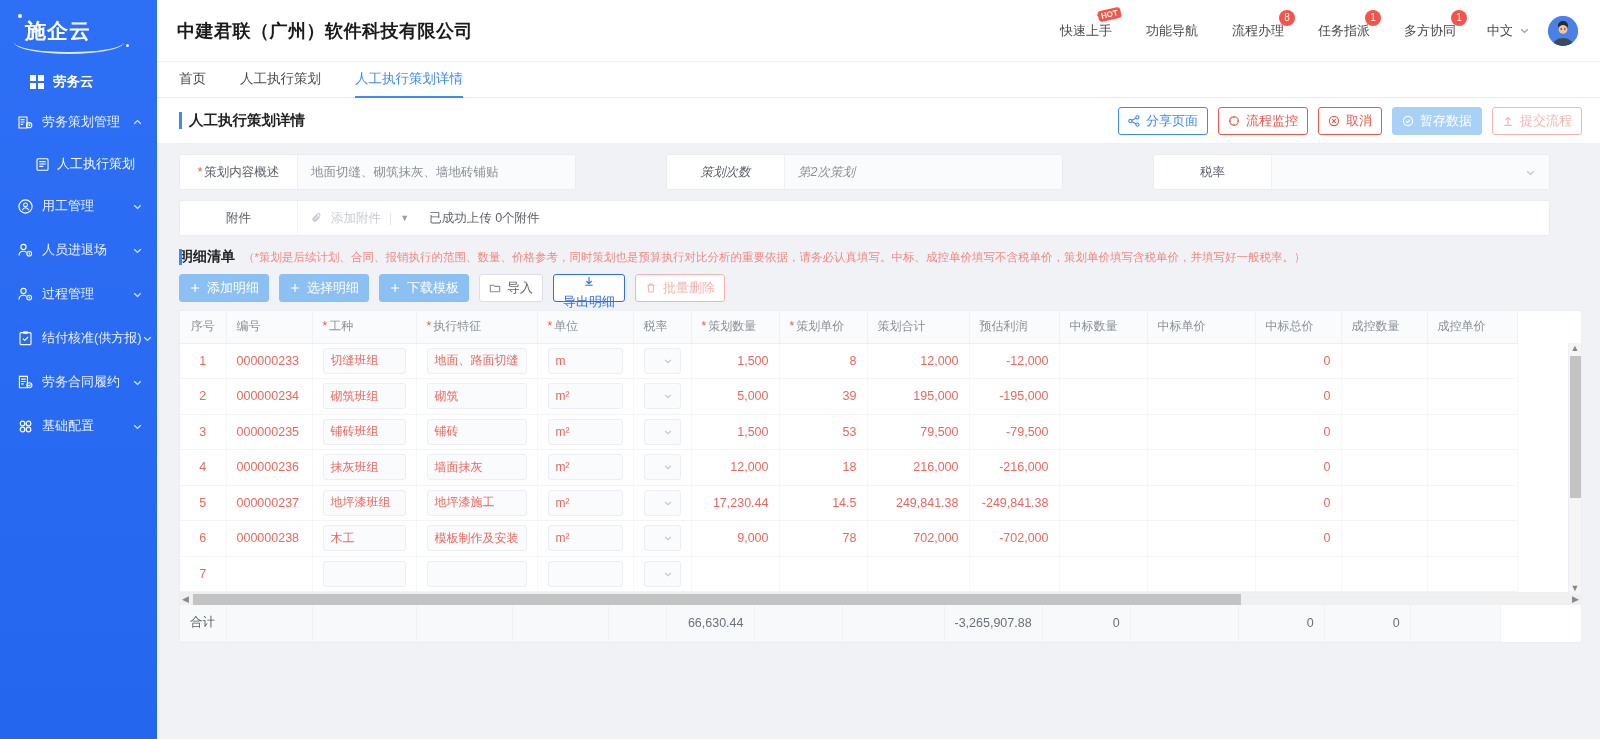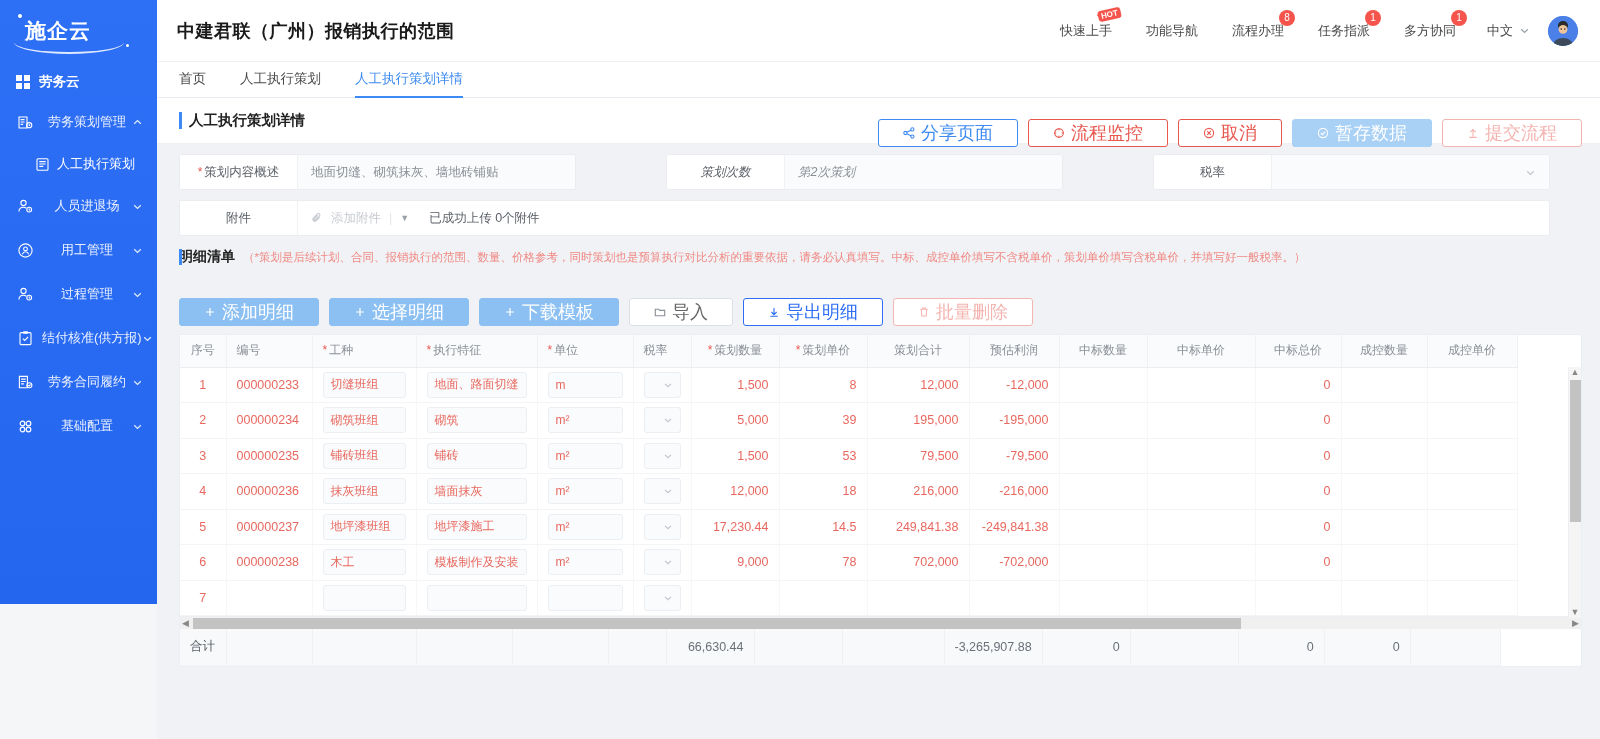--- a/index.html
+++ b/index.html
@@ -6,40 +6,40 @@
   html,body { width:1600px; height:739px; overflow:hidden; }
   body {
     font-family: "Liberation Sans", "DejaVu Sans", sans-serif;
     font-size: 13px;
     color:#333;
     background:#f5f6f8;
   }
   
   #app { display:flex; width:1600px; height:739px; }
   .sidebar {
-    width:157px; min-width:157px; height:604px;
+    width:157px; min-width:157px; height:739px;
     background:#2a6ef5;
     background: linear-gradient(180deg,#2d6ff5 0%, #2566ef 100%);
-    color:#fff; position:relative; overflow:hidden;text-align:center;
+    color:#fff; position:relative; overflow:hidden;
   }
   .logo-wrap { height:62px; display:flex; align-items:center; padding-left:18px; position:relative; }
   .logo-text {
     font-size:21px; font-weight:bold; letter-spacing:1px; color:#fff;
     font-family:"DejaVu Sans","Liberation Sans",sans-serif;
   }
   .logo-dot { width:4px;height:4px;border-radius:50%;background:#fff;margin-right:3px;align-self:flex-start;margin-top:14px;}
   .logo-swoosh{
     position:absolute; left:14px; top:40px; width:110px; height:14px;
     border-bottom:2px solid rgba(255,255,255,.85);
     border-radius:0 0 60% 60%/0 0 100% 100%;
   }
   .logo-spark{position:absolute;left:126px;top:44px;width:3px;height:3px;background:#fff;border-radius:50%;}
   .nav-top {
     display:flex; align-items:center; gap:9px;
-    height:36px; padding-left:16px; font-size:13.5px; font-weight:bold; margin-top:2px;
+    height:36px; padding-left:16px; font-size:13.5px; font-weight:bold; margin-top:2px;margin-left:14px;
   }
   .nav-item {
     display:flex; align-items:center; height:44px; padding-left:16px;
     font-size:13px; cursor:pointer; color:#eaf0ff; position:relative;
   }
   .nav-item .ico { width:18px; height:18px; margin-right:8px; display:flex; align-items:center; justify-content:center; flex:0 0 18px; }
   .nav-item .lbl { flex:1; white-space:nowrap; }
   .nav-item .chev { margin-right:14px; opacity:.85; }
   .nav-sub {
     display:flex; align-items:center; height:40px; padding-left:34px;
@@ -83,28 +83,28 @@
   
   .page-head {
     background:#fff; height:46px; display:flex; align-items:center; padding:0 18px 0 22px;
     border-bottom:1px solid #eef0f3;
   }
   .page-title { font-size:14.5px; font-weight:bold; color:#222; position:relative; padding-left:10px; }
   .page-title:before{content:"";position:absolute;left:0;top:1px;bottom:1px;width:3px;background:#3d8bf2;}
   .head-btns { margin-left:auto; display:flex; gap:10px; align-items:center; }
   .btn {
     height:28px; border-radius:3px; display:flex; align-items:center; gap:6px;
-    padding:0 24px; font-size:18px; cursor:pointer; white-space:nowrap; background:#fff;margin-top:24px;
+    padding:0 9px; font-size:13px; cursor:pointer; white-space:nowrap; background:#fff;
   }
   .btn-outline-blue { border:1px solid #3d8bf2; color:#3d8bf2; }
   .btn-outline-red { border:1px solid #e8584f; color:#e8584f; }
   .btn-solid-lightblue { background:#a9d0f5; color:#fff; border:1px solid #a9d0f5; }
   .btn-outline-pink { border:1px solid #f4b5b1; color:#f4b5b1; }
   .btn-outline-gray { border:1px solid #dcdfe6; color:#666; }
-  .btn-outline-darkblue { border:1px solid #2d6ef5; color:#2d6ef5; }
+  .btn-outline-darkblue { border:1px solid #2d6ef5; color:#2d6ef5;flex-direction:column; }
   .btn-solid-blue { background:#8cc0f2; color:#fff; border:1px solid #8cc0f2; }
 
   
   .content { flex:1; overflow:hidden; padding:10px 18px 0 22px; }
   .form-row { display:flex; gap:0; margin-bottom:10px; }
   .field {
     display:flex; align-items:stretch; border:1px solid #eaecef; border-radius:3px;
     background:#fff; height:36px; overflow:hidden;
   }
   .field .lab {
@@ -128,21 +128,21 @@
   }
   .sec-title:before{content:"";position:absolute;left:0;top:1px;bottom:1px;width:3px;background:#3d8bf2;}
   .sec-note { font-size:11.5px; color:#f08a85; margin-left:8px; white-space:nowrap; }
   .sec-btns { display:flex; gap:10px; margin:4px 0 8px auto; }
 
   
   .table-wrap { background:#fff; border:1px solid #ebeef2; border-radius:2px; position:relative; }
   table { border-collapse:collapse; table-layout:fixed; }
   thead th {
     height:32px; background:#fafbfc; font-size:12px; font-weight:normal; color:#8a8f96;
-    border-bottom:1px solid #ebeef2; border-right:1px solid #f0f1f3; padding:0 10px; text-align:center;
+    border-bottom:1px solid #ebeef2; border-right:1px solid #f0f1f3; padding:0 10px; text-align:left;
     white-space:nowrap; overflow:hidden;
   }
   thead th.l { text-align:left; }
   thead th.c { text-align:center; }
   thead th .req { color:#e8584f; margin-right:2px; }
   tbody td {
     height:35.5px; border-bottom:1px solid #f2f4f6; border-right:1px solid #f6f7f9;
     padding:0 10px; font-size:12.5px; color:#e8685f; text-align:right; white-space:nowrap; overflow:hidden;
   }
   tbody td.c { text-align:center; }
@@ -219,37 +219,20 @@
           <rect x="2" y="1.8" width="11" height="11.4" rx="1"></rect>
             <path d="M4.3 4.6h6.4M4.3 7h6.4M4.3 9.4h4"></path>
         </svg>
       </span>
       <span>人工执行策划</span>
     </div>
 
     <div class="nav-item">
       <span class="ico">
         <svg width="17" height="17" viewBox="0 0 17 17" fill="none" stroke="#fff" stroke-width="1.1">
-          <circle cx="6.5" cy="5" r="2.6"></circle>
-            <path d="M2 13.6c0-2.7 2-4.3 4.5-4.3 1.1 0 2.1.3 2.9.9"></path>
-            <circle cx="12.2" cy="11.6" r="2.4"></circle>
-            <path d="M12.2 10.5v1.1l.8.6"></path>
-        </svg>
-      </span>
-      <span class="lbl">人员进退场</span>
-      <span class="chev">
-        <svg width="11" height="11" viewBox="0 0 11 11" fill="none" stroke="#fff" stroke-width="1.3">
-            <path d="M2.2 4.2L5.5 7.4l3.3-3.2"></path>
-          </svg>
-      </span>
-    </div>
-
-    <div class="nav-item">
-      <span class="ico">
-        <svg width="17" height="17" viewBox="0 0 17 17" fill="none" stroke="#fff" stroke-width="1.1">
           <circle cx="8.5" cy="8.5" r="6.6"></circle>
             <circle cx="8.5" cy="6.9" r="1.9"></circle>
             <path d="M5.3 12.2c.6-1.6 1.8-2.4 3.2-2.4s2.6.8 3.2 2.4"></path>
         </svg>
       </span>
       <span class="lbl">用工管理</span>
       <span class="chev">
         <svg width="11" height="11" viewBox="0 0 11 11" fill="none" stroke="#fff" stroke-width="1.3">
             <path d="M2.2 4.2L5.5 7.4l3.3-3.2"></path>
           </svg>
@@ -258,20 +241,37 @@
 
     <div class="nav-item">
       <span class="ico">
         <svg width="17" height="17" viewBox="0 0 17 17" fill="none" stroke="#fff" stroke-width="1.1">
           <circle cx="6.5" cy="5" r="2.6"></circle>
             <path d="M2 13.6c0-2.7 2-4.3 4.5-4.3 1.1 0 2.1.3 2.9.9"></path>
             <circle cx="12.2" cy="11.6" r="2.4"></circle>
             <path d="M12.2 10.5v1.1l.8.6"></path>
         </svg>
       </span>
+      <span class="lbl">人员进退场</span>
+      <span class="chev">
+        <svg width="11" height="11" viewBox="0 0 11 11" fill="none" stroke="#fff" stroke-width="1.3">
+            <path d="M2.2 4.2L5.5 7.4l3.3-3.2"></path>
+          </svg>
+      </span>
+    </div>
+
+    <div class="nav-item">
+      <span class="ico">
+        <svg width="17" height="17" viewBox="0 0 17 17" fill="none" stroke="#fff" stroke-width="1.1">
+          <circle cx="6.5" cy="5" r="2.6"></circle>
+            <path d="M2 13.6c0-2.7 2-4.3 4.5-4.3 1.1 0 2.1.3 2.9.9"></path>
+            <circle cx="12.2" cy="11.6" r="2.4"></circle>
+            <path d="M12.2 10.5v1.1l.8.6"></path>
+        </svg>
+      </span>
       <span class="lbl">过程管理</span>
       <span class="chev">
         <svg width="11" height="11" viewBox="0 0 11 11" fill="none" stroke="#fff" stroke-width="1.3">
             <path d="M2.2 4.2L5.5 7.4l3.3-3.2"></path>
           </svg>
       </span>
     </div>
 
     <div class="nav-item">
       <span class="ico">
@@ -320,21 +320,21 @@
         <svg width="11" height="11" viewBox="0 0 11 11" fill="none" stroke="#fff" stroke-width="1.3">
             <path d="M2.2 4.2L5.5 7.4l3.3-3.2"></path>
           </svg>
       </span>
     </div>
   </div>
 
   <div class="main">
 
     <div class="topbar">
-      <div class="company">中建君联（广州）报销执行的范围</div>
+      <div class="company">中建君联（广州）软件科技有限公司</div>
       <div class="top-right">
 
         <div class="top-link">
           <span class="hot">HOT</span>
           <span>快速上手</span>
         </div>
         <div class="top-link">
           <span>功能导航</span>
         </div>
         <div class="top-link">

